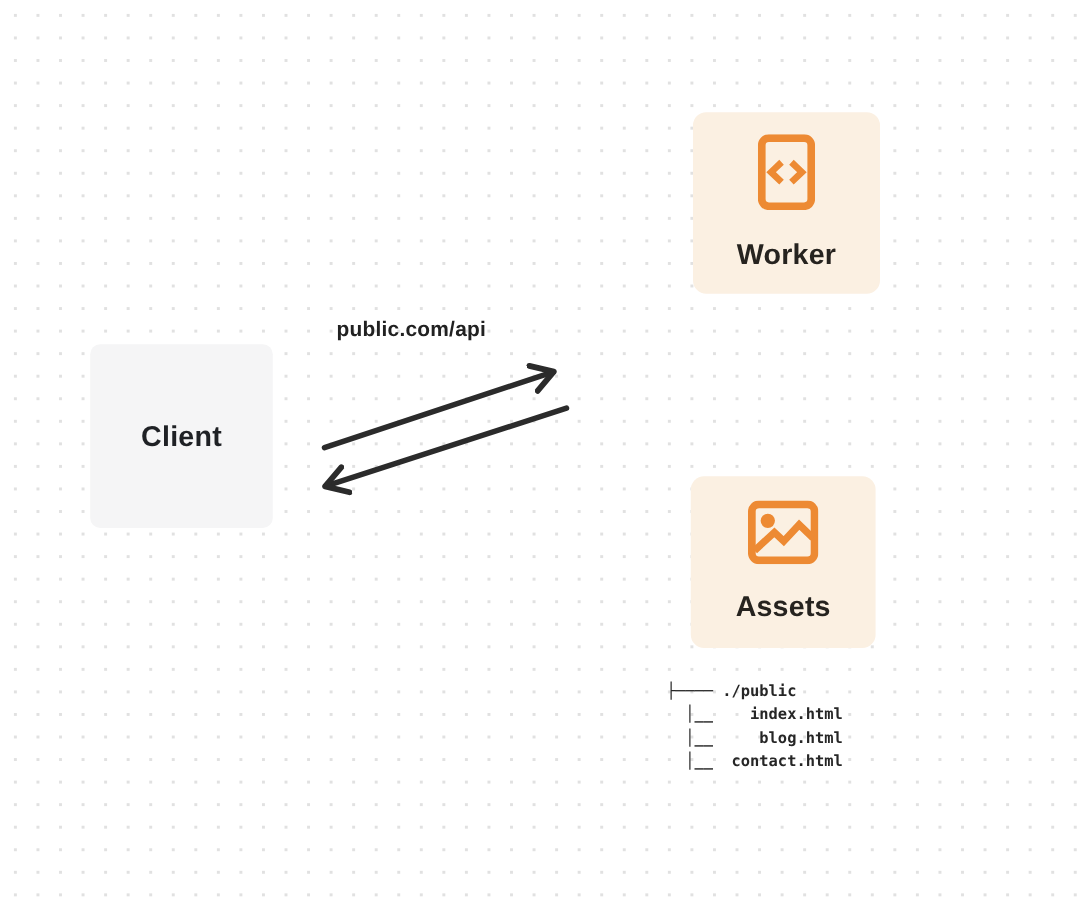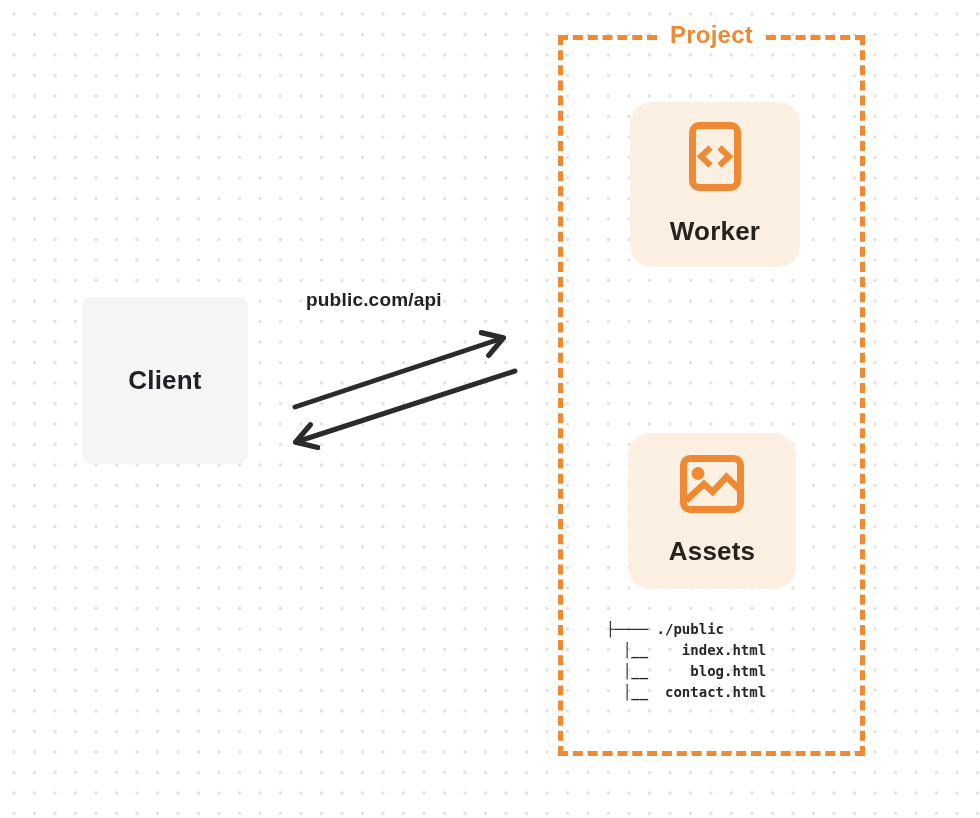--- a/index.html
+++ b/index.html
@@ -15,21 +15,21 @@
     height: 818px;
     background-color: #ffffff;
     background-image: radial-gradient(circle, #e1e1e1 1.35px, rgba(255,255,255,0) 1.6px);
     background-size: 20.5px 20.5px;
     background-position: 3.75px 3.75px;
   }
 
   
   .client-card {
     position: absolute;
-    left: 82px; top: 297px;
+    left: 82px; top: 313px;
     width: 166px; height: 167px;
     background: #f5f5f6;
     border-radius: 9px;
     display: flex; align-items: center; justify-content: center;
   }
   .client-card .node-label {
     font-size: 26px; font-weight: 700; color: #1f2125; letter-spacing: .2px;
   }
 
   
@@ -63,21 +63,21 @@
     padding: 0 9px;
     font-size: 24px; font-weight: 700; color: #ed8a33; letter-spacing: .2px;
     line-height: 28px;
     white-space: nowrap;
   }
 
   
   .node-card {
     position: absolute;
     background: #fbf0e2;
-    border-radius: 22px;
+    border-radius: 12px;
     display: flex; flex-direction: column;
     align-items: center; justify-content: center;
   }
   .worker-card { left: 630px; top: 102px; width: 170px; height: 165px; gap: 25px; }
   .assets-card { left: 628px; top: 433px; width: 168px; height: 156px; gap: 23px; }
   .node-card .node-label {
     font-size: 26px; font-weight: 700; color: #26231f; letter-spacing: .2px;
   }
   .node-icon { display: block; }
 
@@ -105,23 +105,20 @@
   <svg class="arrows" viewBox="0 0 270 150" xmlns="http://www.w3.org/2000/svg">
     <defs>
       <marker id="ah" viewBox="0 0 12 12" refX="8.6" refY="6" markerWidth="6" markerHeight="6" orient="auto">
         <path d="M1,1.2 L8.8,6 L1,10.8" fill="none" stroke="#2b2b2b" stroke-width="2.1" stroke-linecap="round" stroke-linejoin="round"></path>
       </marker>
     </defs>
     <line x1="25" y1="92" x2="233" y2="23" stroke="#2b2b2b" stroke-width="5" stroke-linecap="round" marker-end="url(#ah)"></line>
     <line x1="245" y1="56" x2="26" y2="127" stroke="#2b2b2b" stroke-width="5" stroke-linecap="round" marker-end="url(#ah)"></line>
   </svg>
 
-  <div class="project-box">
-    <div class="project-label">Project</div>
-  </div>
 
   <div class="node-card worker-card">
     <svg class="node-icon" width="52" height="69" viewBox="0 0 52 69" xmlns="http://www.w3.org/2000/svg">
       <rect x="3.5" y="3.5" width="45" height="62" rx="6.5" fill="none" stroke="#ed8a33" stroke-width="7"></rect>
       <path d="M21.5,25.5 L12,34.5 L21.5,43.5" fill="none" stroke="#ed8a33" stroke-width="6" stroke-linejoin="miter"></path>
       <path d="M30.5,25.5 L40,34.5 L30.5,43.5" fill="none" stroke="#ed8a33" stroke-width="6" stroke-linejoin="miter"></path>
     </svg>
     <span class="node-label">Worker</span>
   </div>
 

